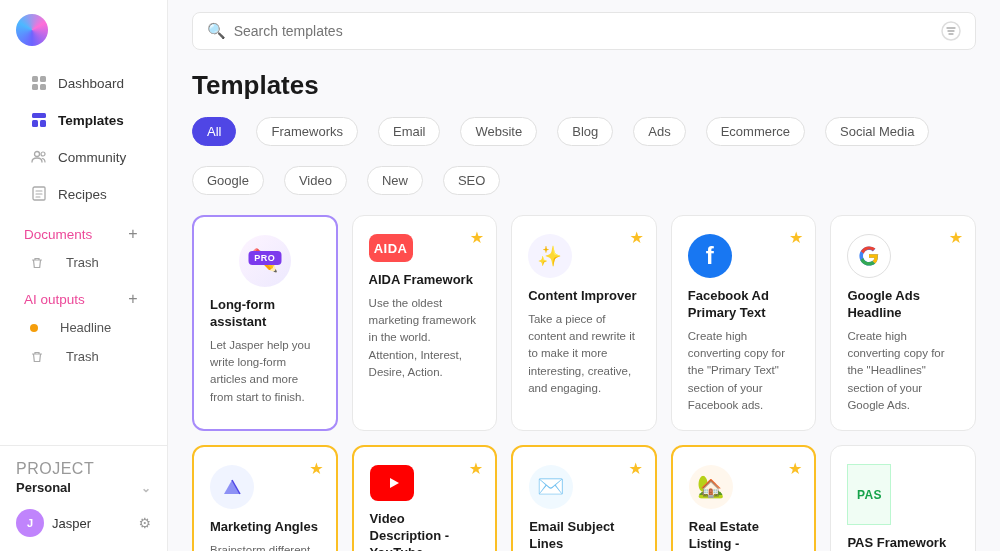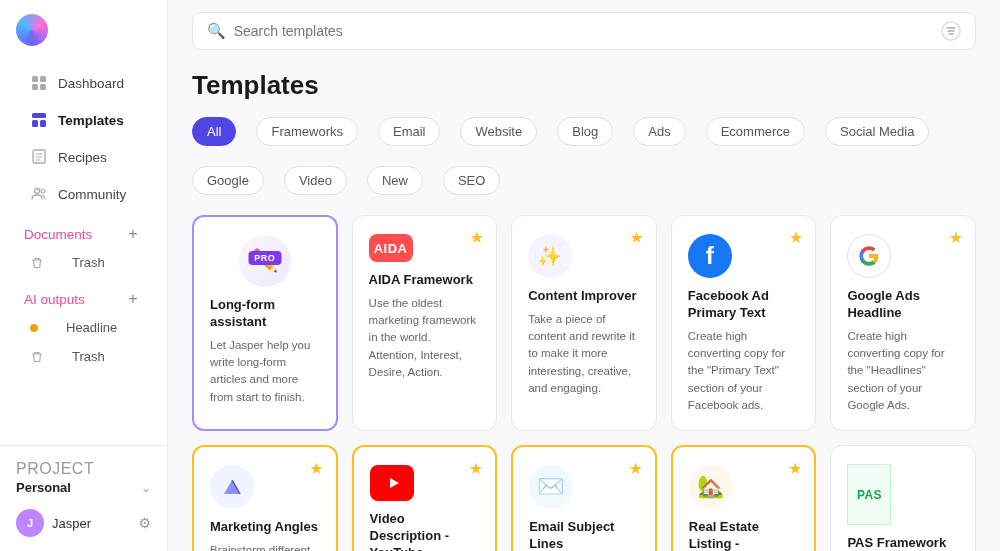--- a/index.html
+++ b/index.html
@@ -43,21 +43,21 @@
     .nav-section {
       display: flex;
       align-items: center;
       justify-content: space-between;
       padding: 8px 16px 4px;
       margin-top: 4px;
     }
     .nav-section-label { font-size: 13.5px; color: #ec4899; font-weight: 500; }
     .nav-section-add { width: 20px; height: 20px; display: flex; align-items: center; justify-content: center; cursor: pointer; color: #888; border-radius: 4px; }
     .nav-sub-item {
-      display: flex; align-items: center; gap: 28px;
+      display: flex; align-items: center; gap: 22px;
       padding: 7px 16px 7px 22px;
       font-size: 13px; color: #555; cursor: pointer;
     }
     .dot { width: 8px; height: 8px; border-radius: 50%; background: #f59e0b; }
 
     .sidebar-bottom {
       border-top: 1px solid #ebebeb;
       padding: 10px 12px;
     }
     .project-section { padding: 4px 0 8px; }
@@ -255,36 +255,36 @@
           <rect x="1" y="1" width="14" height="5" rx="1.5" fill="#4f46e5"></rect>
           <rect x="1" y="8" width="6" height="7" rx="1.5" fill="#4f46e5"></rect>
           <rect x="9" y="8" width="6" height="7" rx="1.5" fill="#4f46e5"></rect>
         </svg>
       </span>
       <span>Templates</span>
     </div>
     <div class="nav-item">
       <span class="icon">
         <svg width="16" height="16" viewBox="0 0 16 16" fill="none">
-          <path d="M2 2.5A1.5 1.5 0 013.5 1H13a1 1 0 011 1v11a1 1 0 01-1 1H3.5A1.5 1.5 0 012 12.5v-10z" stroke="#aaa" stroke-width="1.3" fill="none"></path>
-          <path d="M5 5h6M5 8h6M5 11h4" stroke="#aaa" stroke-width="1.1" stroke-linecap="round"></path>
-        </svg>
-      </span>
-      <span>Recipes</span>
-    </div>
-    <div class="nav-item">
-      <span class="icon">
-        <svg width="16" height="16" viewBox="0 0 16 16" fill="none">
           <circle cx="6" cy="5" r="2.5" stroke="#aaa" stroke-width="1.3"></circle>
           <path d="M1 13c0-2.5 2.2-4 5-4s5 1.5 5 4" stroke="#aaa" stroke-width="1.3" stroke-linecap="round"></path>
           <circle cx="12" cy="5" r="2" stroke="#aaa" stroke-width="1.2"></circle>
           <path d="M14 13c0-1.8-1-3-2.5-3.5" stroke="#aaa" stroke-width="1.2" stroke-linecap="round"></path>
         </svg>
       </span>
       <span>Community</span>
+    </div>
+    <div class="nav-item">
+      <span class="icon">
+        <svg width="16" height="16" viewBox="0 0 16 16" fill="none">
+          <path d="M2 2.5A1.5 1.5 0 013.5 1H13a1 1 0 011 1v11a1 1 0 01-1 1H3.5A1.5 1.5 0 012 12.5v-10z" stroke="#aaa" stroke-width="1.3" fill="none"></path>
+          <path d="M5 5h6M5 8h6M5 11h4" stroke="#aaa" stroke-width="1.1" stroke-linecap="round"></path>
+        </svg>
+      </span>
+      <span>Recipes</span>
     </div>
 
     <div class="nav-section">
       <span class="nav-section-label">Documents</span>
       <span class="nav-section-add">+</span>
     </div>
     <div class="nav-sub-item">
       <svg width="14" height="14" viewBox="0 0 14 14" fill="none">
         <path d="M2.5 4h9M5 4V2.5h4V4M3.5 4l.8 7.5h5.4L10.5 4" stroke="#aaa" stroke-width="1.2" stroke-linecap="round"></path>
       </svg>

